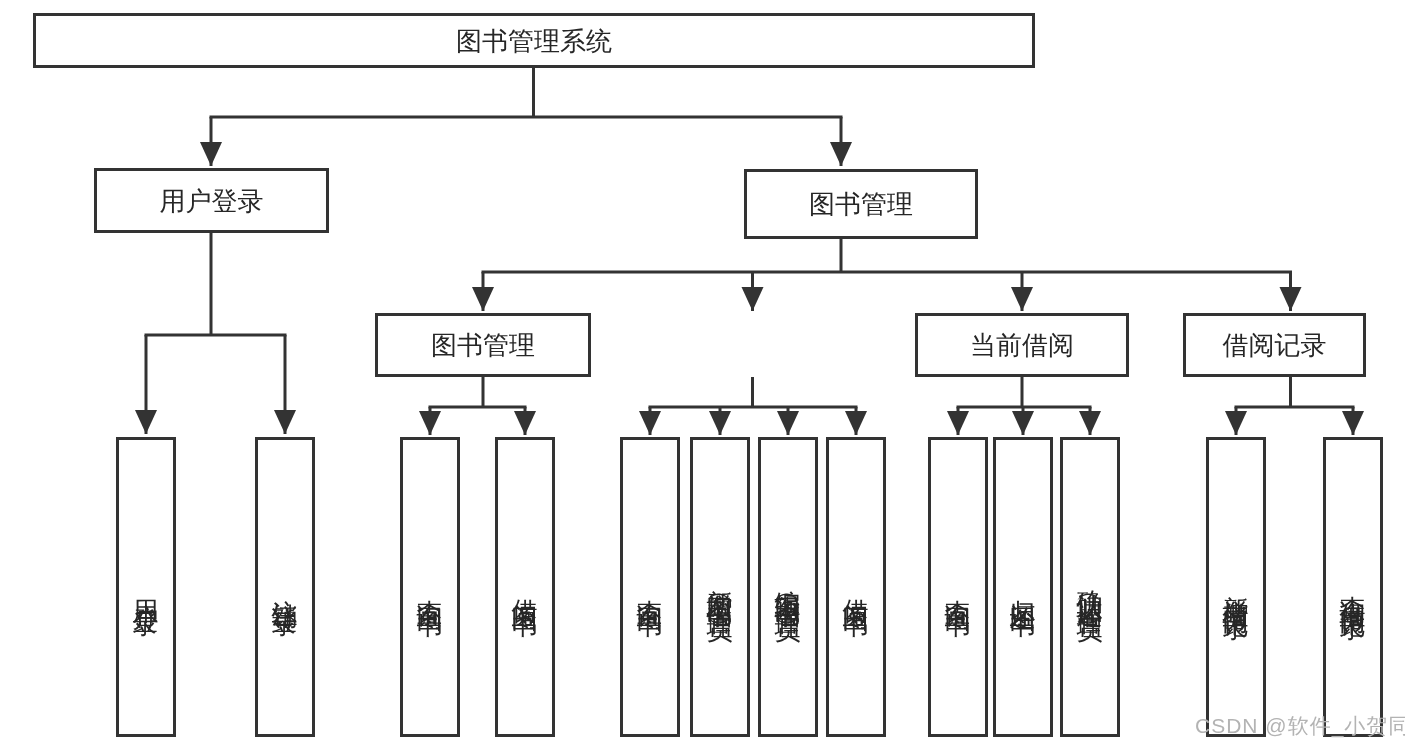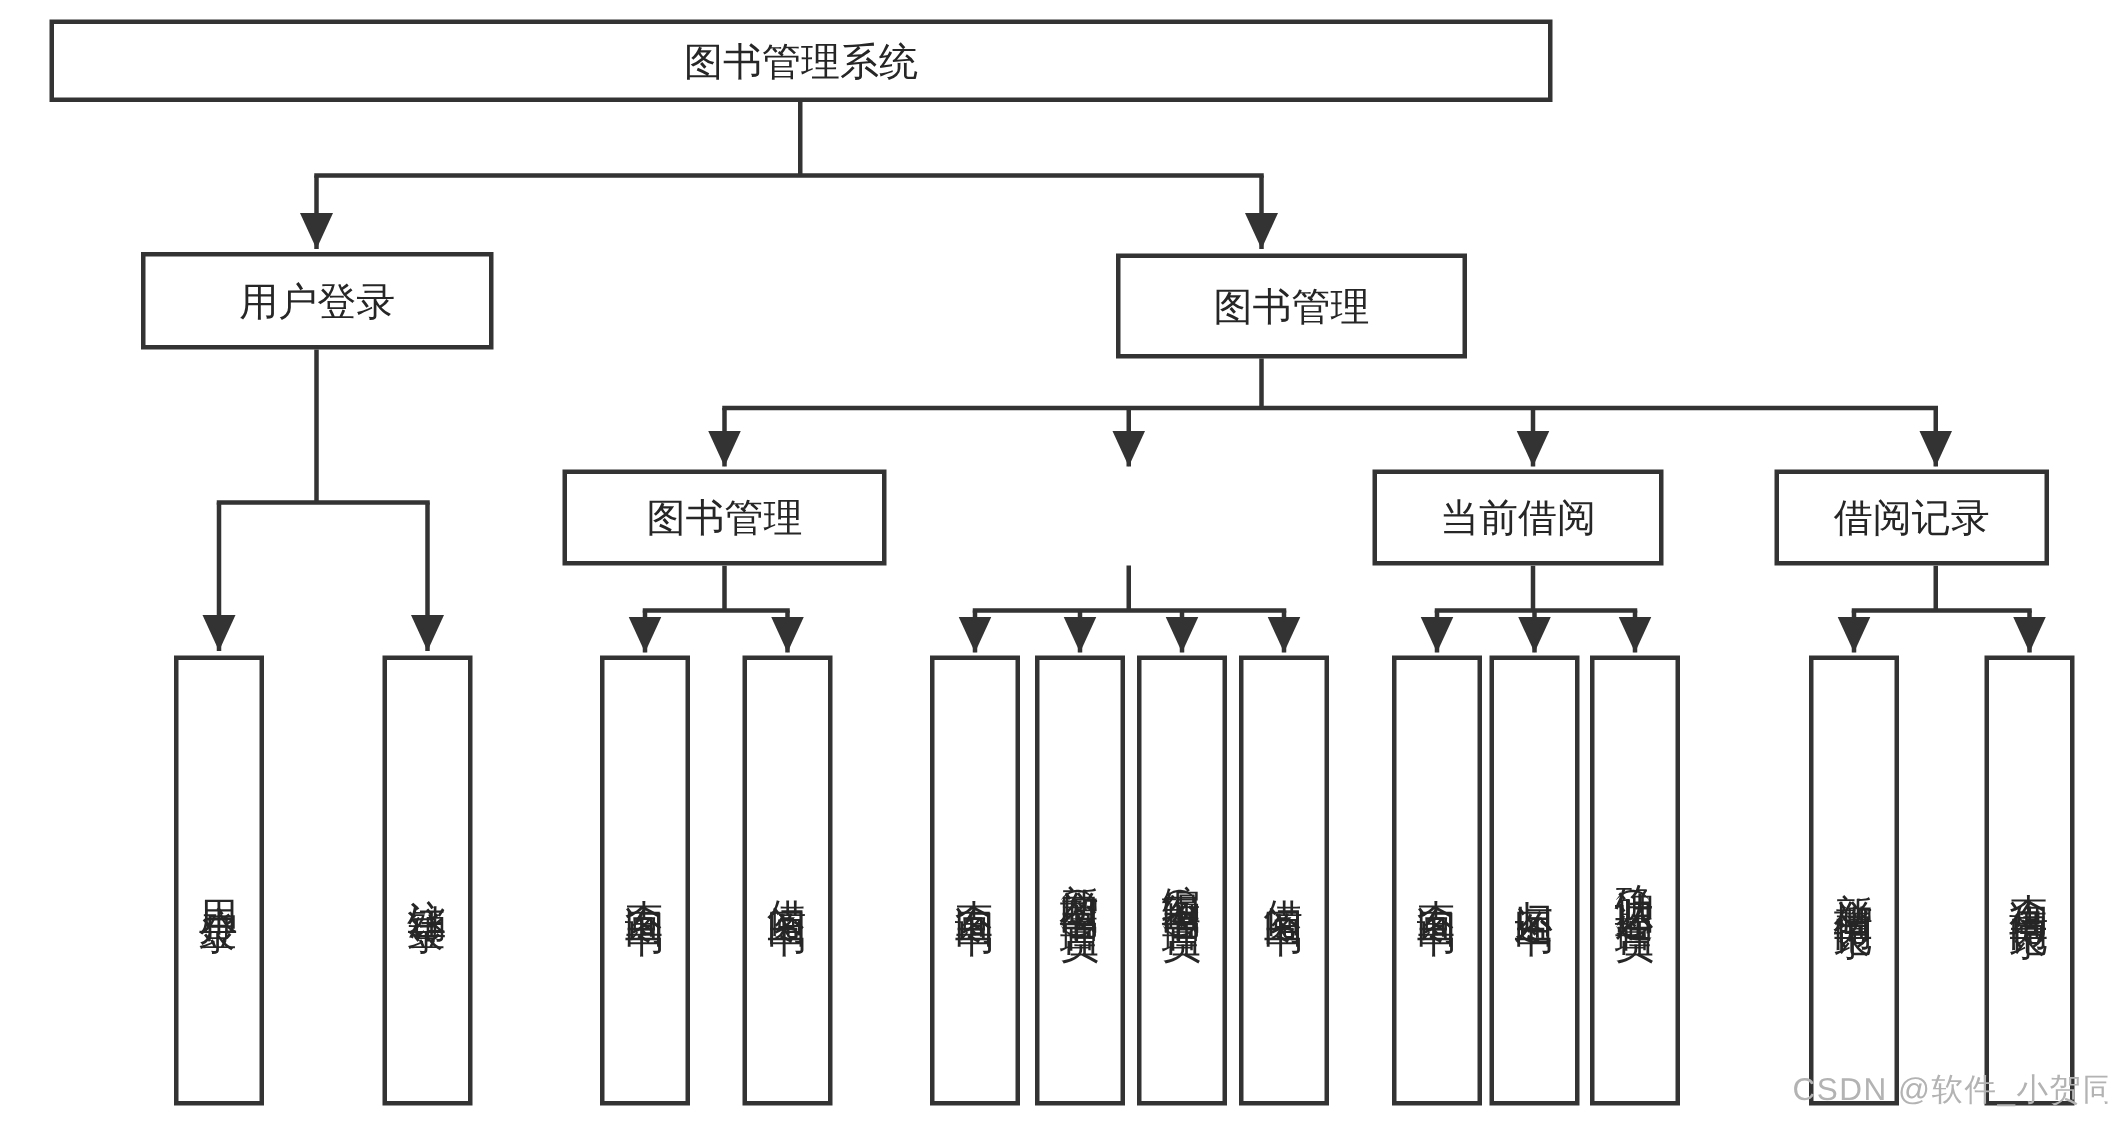--- a/index.html
+++ b/index.html
@@ -87,21 +87,21 @@
   <div class="node" style="left:82px;top:168px;width:235px;height:65px">
     <span>用户登录</span>
   </div>
   <div class="node" style="left:732px;top:169px;width:234px;height:70px">
     <span>图书管理</span>
   </div>
 
   <div class="node" style="left:363px;top:313px;width:216px;height:64px">
     <span>图书管理</span>
   </div>
-  <div class="node" style="left:903px;top:313px;width:194px;height:64px">
+  <div class="node" style="left:903px;top:313px;width:214px;height:64px">
     <span>当前借阅</span>
   </div>
   <div class="node" style="left:1171px;top:313px;width:183px;height:64px">
     <span>借阅记录</span>
   </div>
 
   <div class="node vnode" style="left:104px;top:437px;width:60px;height:300px">
     <span>用户登录</span>
   </div>
   <div class="node vnode" style="left:243px;top:437px;width:60px;height:300px">

